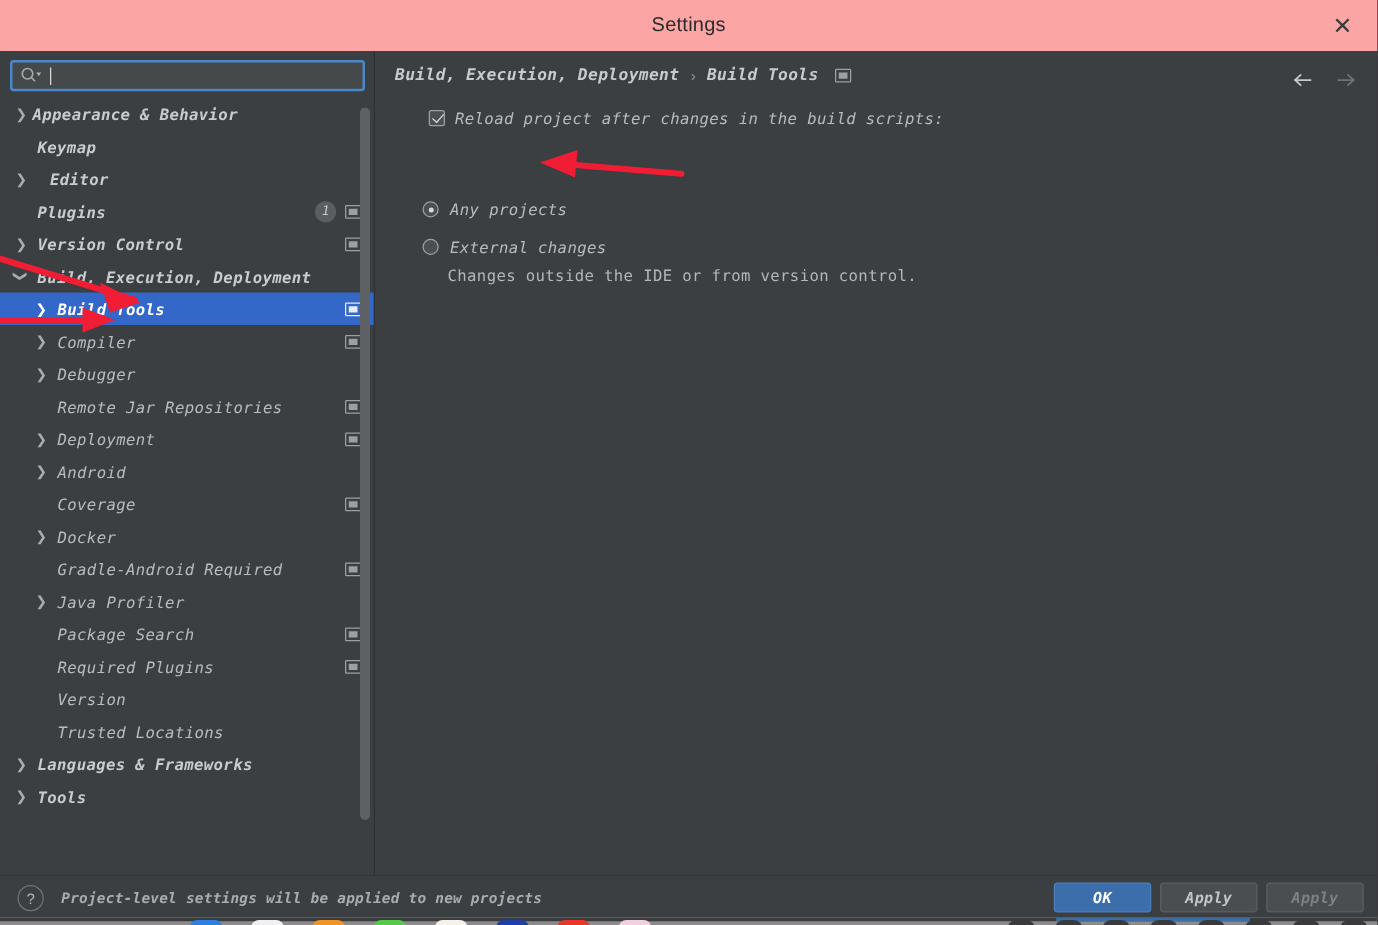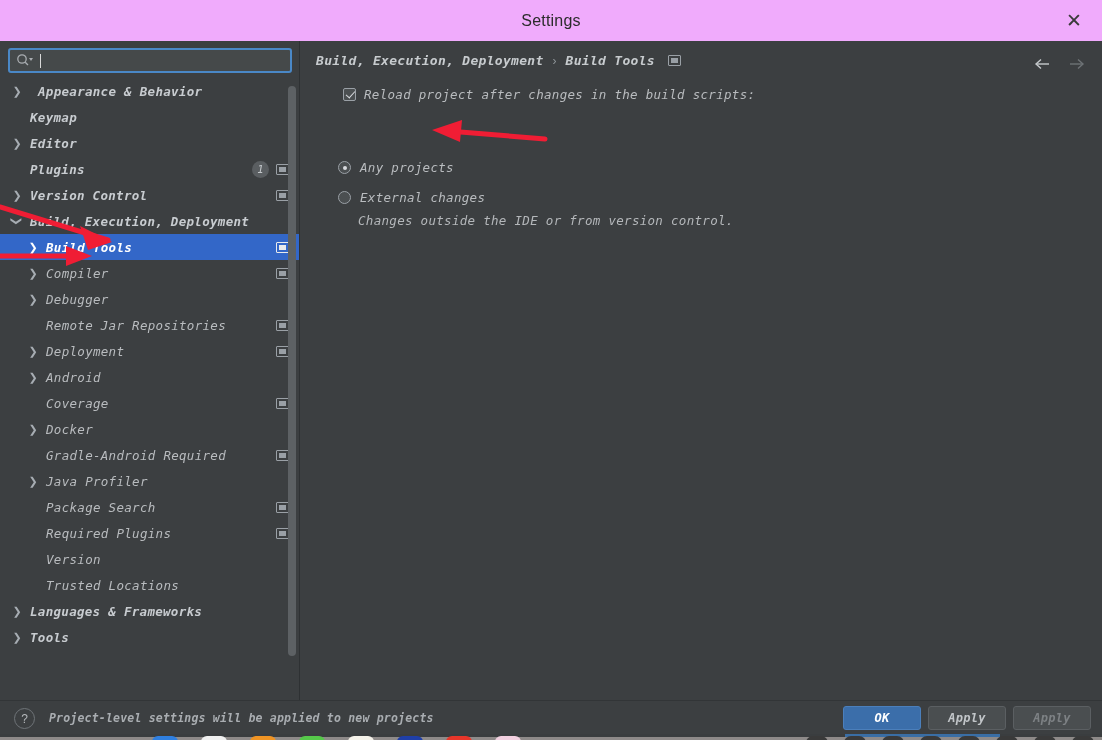--- a/index.html
+++ b/index.html
@@ -17,21 +17,21 @@
     width: 1102px;
     height: 740px;
     background: #3c3f41;
   }
 
   
   .titlebar {
     position: absolute;
     left: 0; top: 0;
     width: 1102px; height: 41px;
-    background: #f0abfc;
+    background: #fca5a5;
     display: flex;
     align-items: center;
     justify-content: center;
   }
   .titlebar-title {
     font-family: "Liberation Sans", sans-serif;
     font-size: 16px;
     color: #2b2b2b;
     letter-spacing: 0.2px;
   }
@@ -290,21 +290,20 @@
     left: 3.5px; top: 3.5px;
     width: 4px; height: 4px;
     border-radius: 50%;
     background: #d8dade;
   }
 
   .radio-desc {
     position: absolute;
     left: 57px; top: 172px;
     font-family: "DejaVu Sans Mono", monospace;
-    font-style: italic;
     font-size: 12.5px;
     color: #b4b7ba;
     letter-spacing: 0.3px;
   }
 
   
   .bottombar {
     position: absolute;
     left: 0; top: 700px;
     width: 1102px; height: 34px;
@@ -415,31 +414,31 @@
             </svg>
           </span>
           <span class="search-caret"></span>
           <input class="search-input" type="text" value="" placeholder="" style="">
         </div>
       </div>
 
       <div class="tree" id="tree">
           <div class="tree-row lvl0 bold">
             <span class="tw">❯</span>
-            <span class="tree-label" style="margin-left: 14px;">Appearance &amp; Behavior</span>
+            <span class="tree-label" style="margin-left: 2px;">Appearance &amp; Behavior</span>
             <span class="spacer"></span>
           </div>
           <div class="tree-row lvl0 bold">
             <span class="tw"></span>
             <span class="tree-label" style="margin-left: 6px;">Keymap</span>
             <span class="spacer"></span>
           </div>
           <div class="tree-row lvl0 bold">
             <span class="tw">❯</span>
-            <span class="tree-label" style="margin-left: 6px;">Editor</span>
+            <span class="tree-label" style="margin-left: 16px;">Editor</span>
             <span class="spacer"></span>
           </div>
           <div class="tree-row lvl0 bold">
             <span class="tw"></span>
             <span class="tree-label" style="margin-left: 6px;">Plugins</span>
             <span class="spacer"></span>
             <span class="badge">1</span>
             <span class="proj-ico"></span>
           </div>
           <div class="tree-row lvl0 bold">

